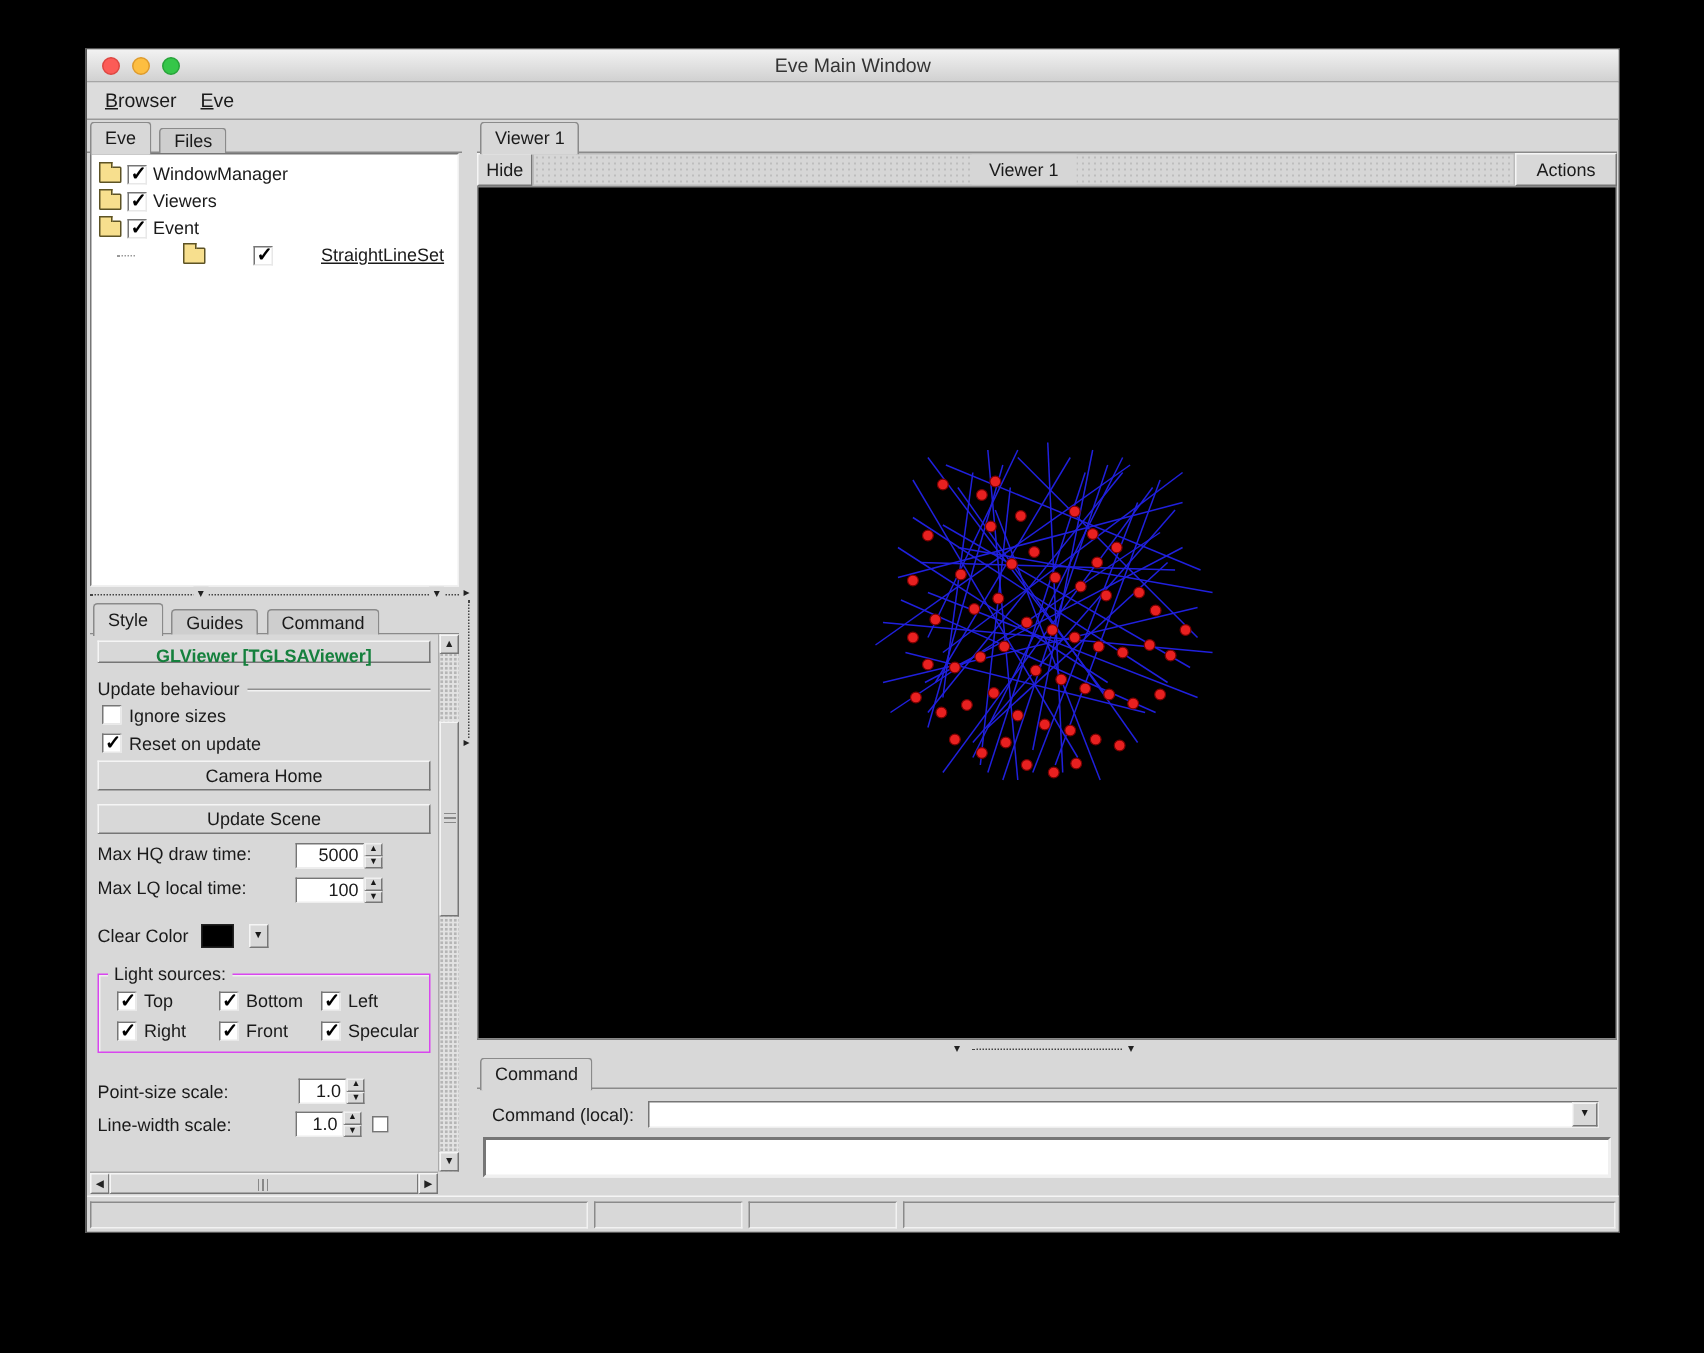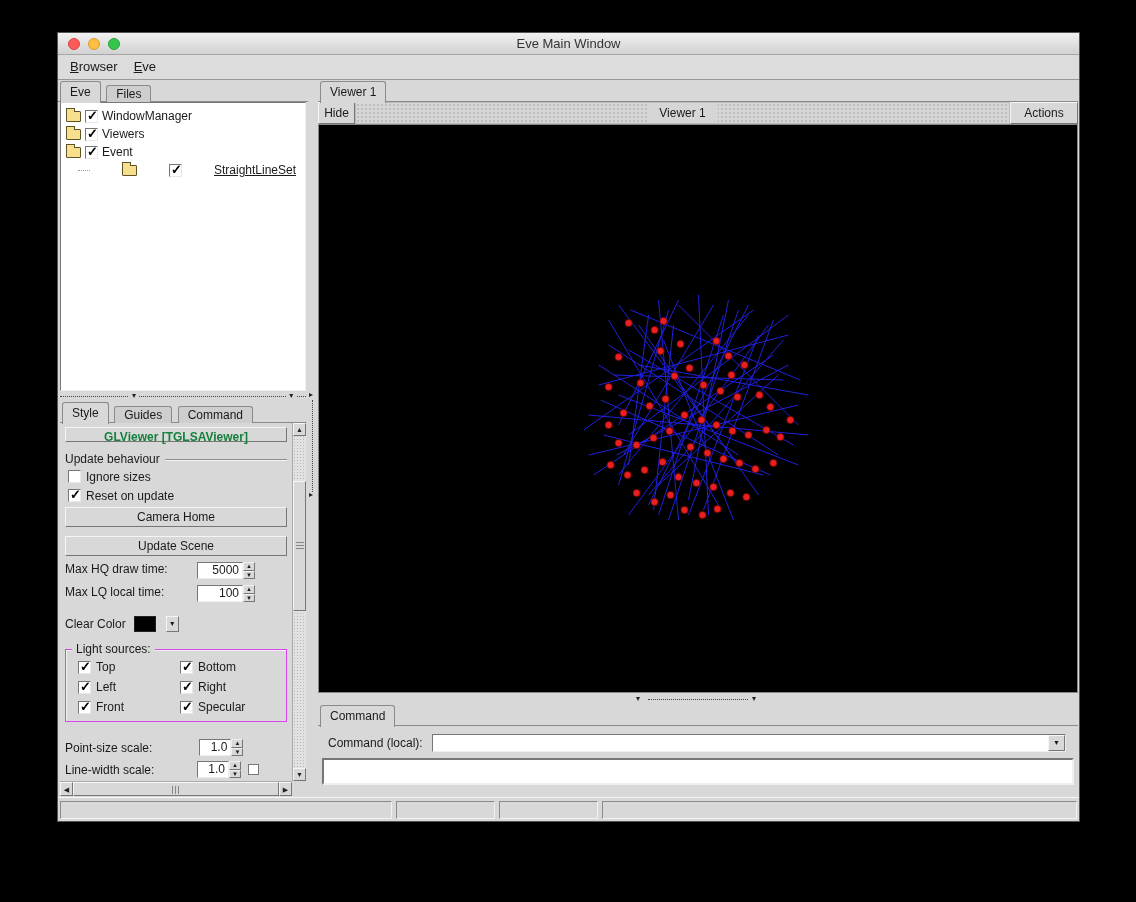--- a/index.html
+++ b/index.html
@@ -68,21 +68,21 @@
   .spinbox { display:flex; align-items:stretch; height:17px; }
   .num { width:46px; background:#fff; border:1px solid; border-color:#767676 #eee #eee #767676; text-align:right; padding:0 3px; line-height:15px; font-size:12px; }
   .num.narrow { width:32px; }
   .spin { display:flex; flex-direction:column; width:12px; }
   .spin .s { flex:1; font-size:6px; line-height:7px; text-align:center; background:#d8d8d8; border:1px solid; border-color:#f0f0f0 #777 #777 #f0f0f0; overflow:hidden; }
   .color-row { display:flex; align-items:center; gap:8px; margin-top:14px; }
   .swatch { width:22px; height:16px; border:1px solid #222; background:#000; }
   .color-drop { width:13px; height:16px; margin-left:2px; font-size:7px; text-align:center; line-height:14px; }
   .group-box { position:relative; margin-top:17px; border:1px solid #d946ef; box-shadow:inset 1px 1px 0 #f0f0f0; padding:10px 4px 7px 12px; }
   .group-title { position:absolute; top:-8px; left:6px; background:#d8d8d8; padding:0 4px; font-size:12px; }
-  .ls-grid { display:grid; grid-template-columns:1fr 1fr; row-gap:6px; }
+  .ls-grid { display:grid; grid-template-columns:1fr 1fr 1fr; row-gap:6px; }
   .ls-cell { display:flex; align-items:center; gap:5px; }
   .scale-row { display:flex; align-items:center; margin-top:5px; padding-right:28px; }
   .scale-row.first { margin-top:17px;gap:47px; }
   .extra-cb { width:11px; height:11px; background:#fff; border:1px solid #767676; margin-left:7px; }
 
   
   .vscroll { position:absolute; top:22px; right:0; width:14px; bottom:15px; background:radial-gradient(circle,#b5b5b5 1px,#e2e2e2 1px); background-size:3px 3px; border-left:1px solid #aaa; }
   .sb-btn { font-size:7px; text-align:center; line-height:12px; color:#222; }
   .vscroll .sb-btn { position:absolute; left:0; width:13px; height:13px; }
   .vscroll .up { top:0; } .vscroll .down { bottom:0; }

